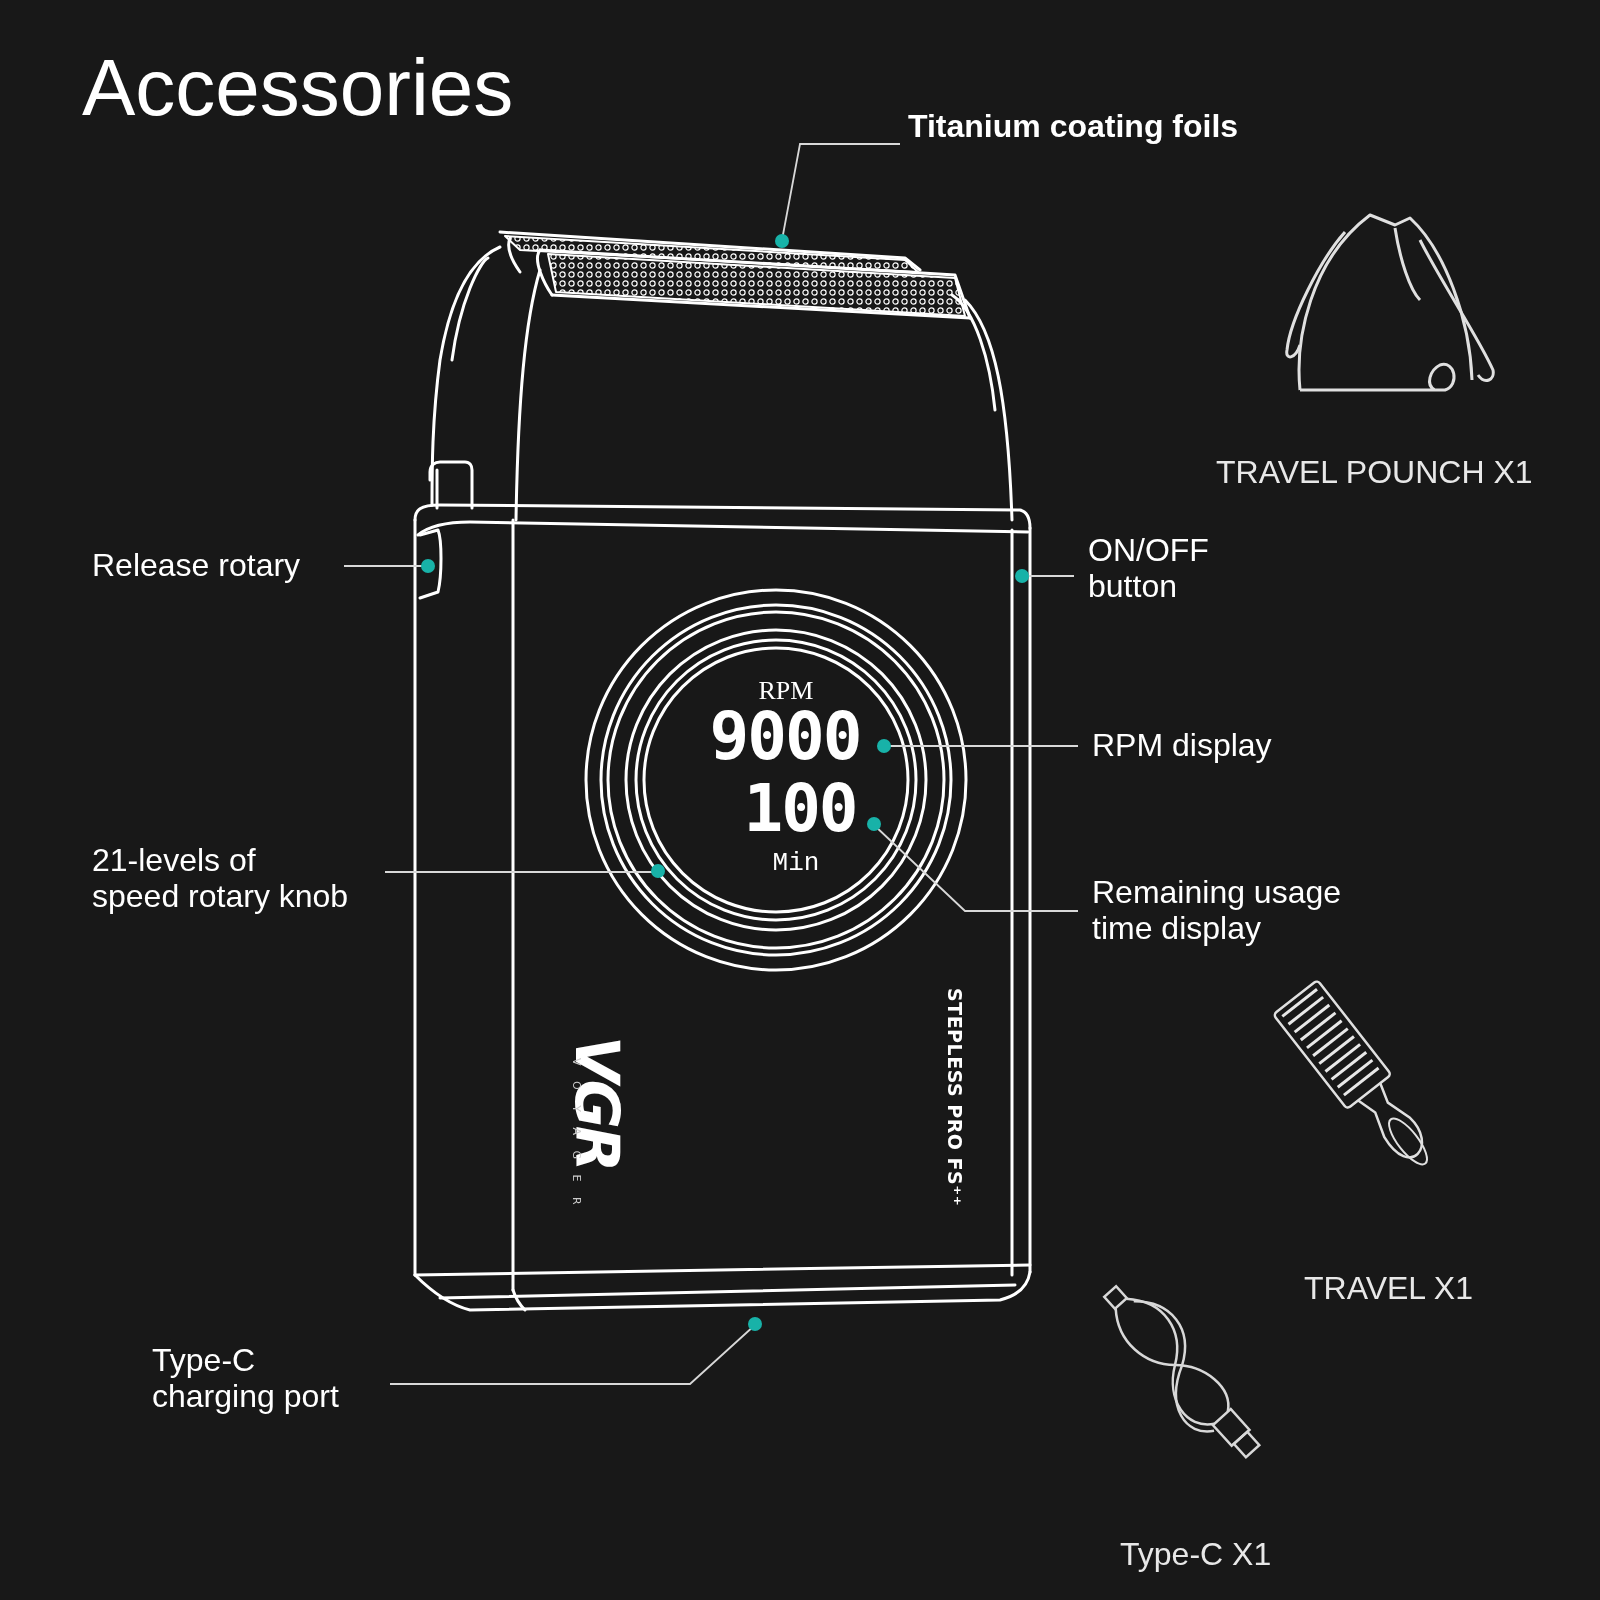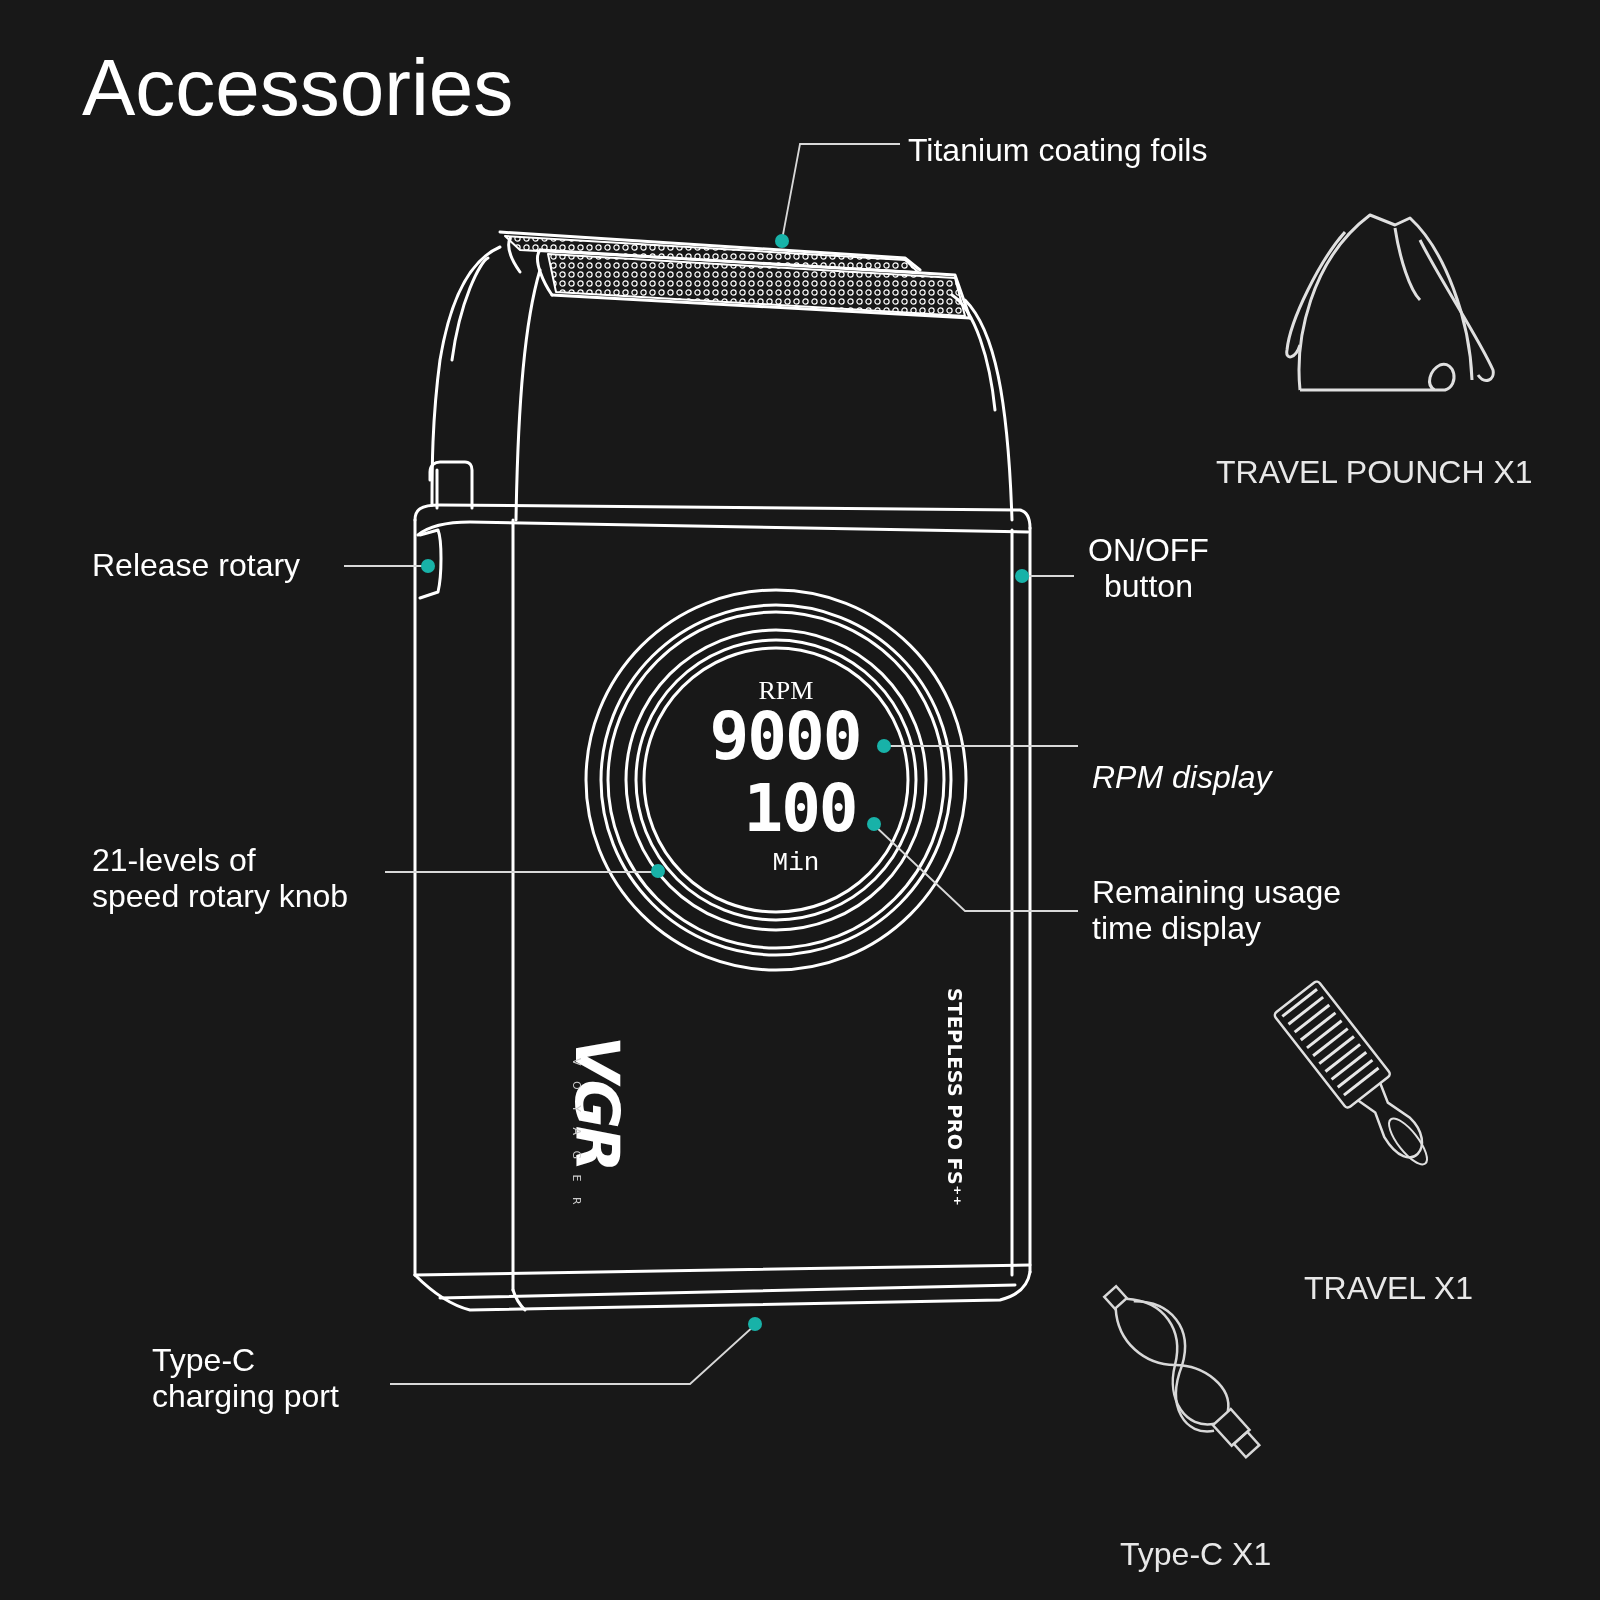--- a/index.html
+++ b/index.html
@@ -139,27 +139,27 @@
 
 <div class="lcd" style="left:746px; top:676px; width:80px; font-size:26px; font-family:Liberation Serif, serif;">RPM</div>
 <div class="lcd" style="left:700px; top:702px; width:170px; font-size:66px; line-height:70px; font-weight:bold; letter-spacing:-2px;text-align:center;">9000</div>
 <div class="lcd" style="left:740px; top:774px; width:120px; font-size:66px; line-height:70px; font-weight:bold; letter-spacing:-2px;">100</div>
 <div class="lcd" style="left:756px; top:848px; width:80px; font-size:26px; font-family:Liberation Mono, monospace;">Min</div>
 
 <div class="rot-text" style="left:632px; top:1036px; font-size:60px; font-style:italic; font-weight:bold; letter-spacing:-3px;">VGR</div>
 <div class="rot-text" style="left:583px; top:1058px; font-size:11px; font-weight:normal; letter-spacing:6px; color:#ccc;">V O Y A G E R</div>
 <div class="rot-text" style="left:966px; top:988px;">STEPLESS PRO FS⁺⁺</div>
 
-<div class="label" style="left:908px; top:132px;">Titanium coating foils</div>
+<div class="label" style="left:908px; top:108px;font-weight:bold;">Titanium coating foils</div>
 <div class="label" style="left:92px; top:547px;">Release rotary</div>
-<div class="label" style="left:1088px; top:532px;text-align:center;">
+<div class="label" style="left:1088px; top:532px;">
   <div>ON/OFF</div>
   <div>button</div>
 </div>
-<div class="label" style="left:1092px; top:759px;font-style:italic;">RPM display</div>
+<div class="label" style="left:1092px; top:727px;">RPM display</div>
 <div class="label" style="left:92px; top:842px;">
   <div>21-levels of</div>
   <div>speed rotary knob</div>
 </div>
 <div class="label" style="left:1092px; top:874px;">
   <div>Remaining usage</div>
   <div>time display</div>
 </div>
 <div class="label" style="left:152px; top:1342px;">
   <div>Type-C</div>

